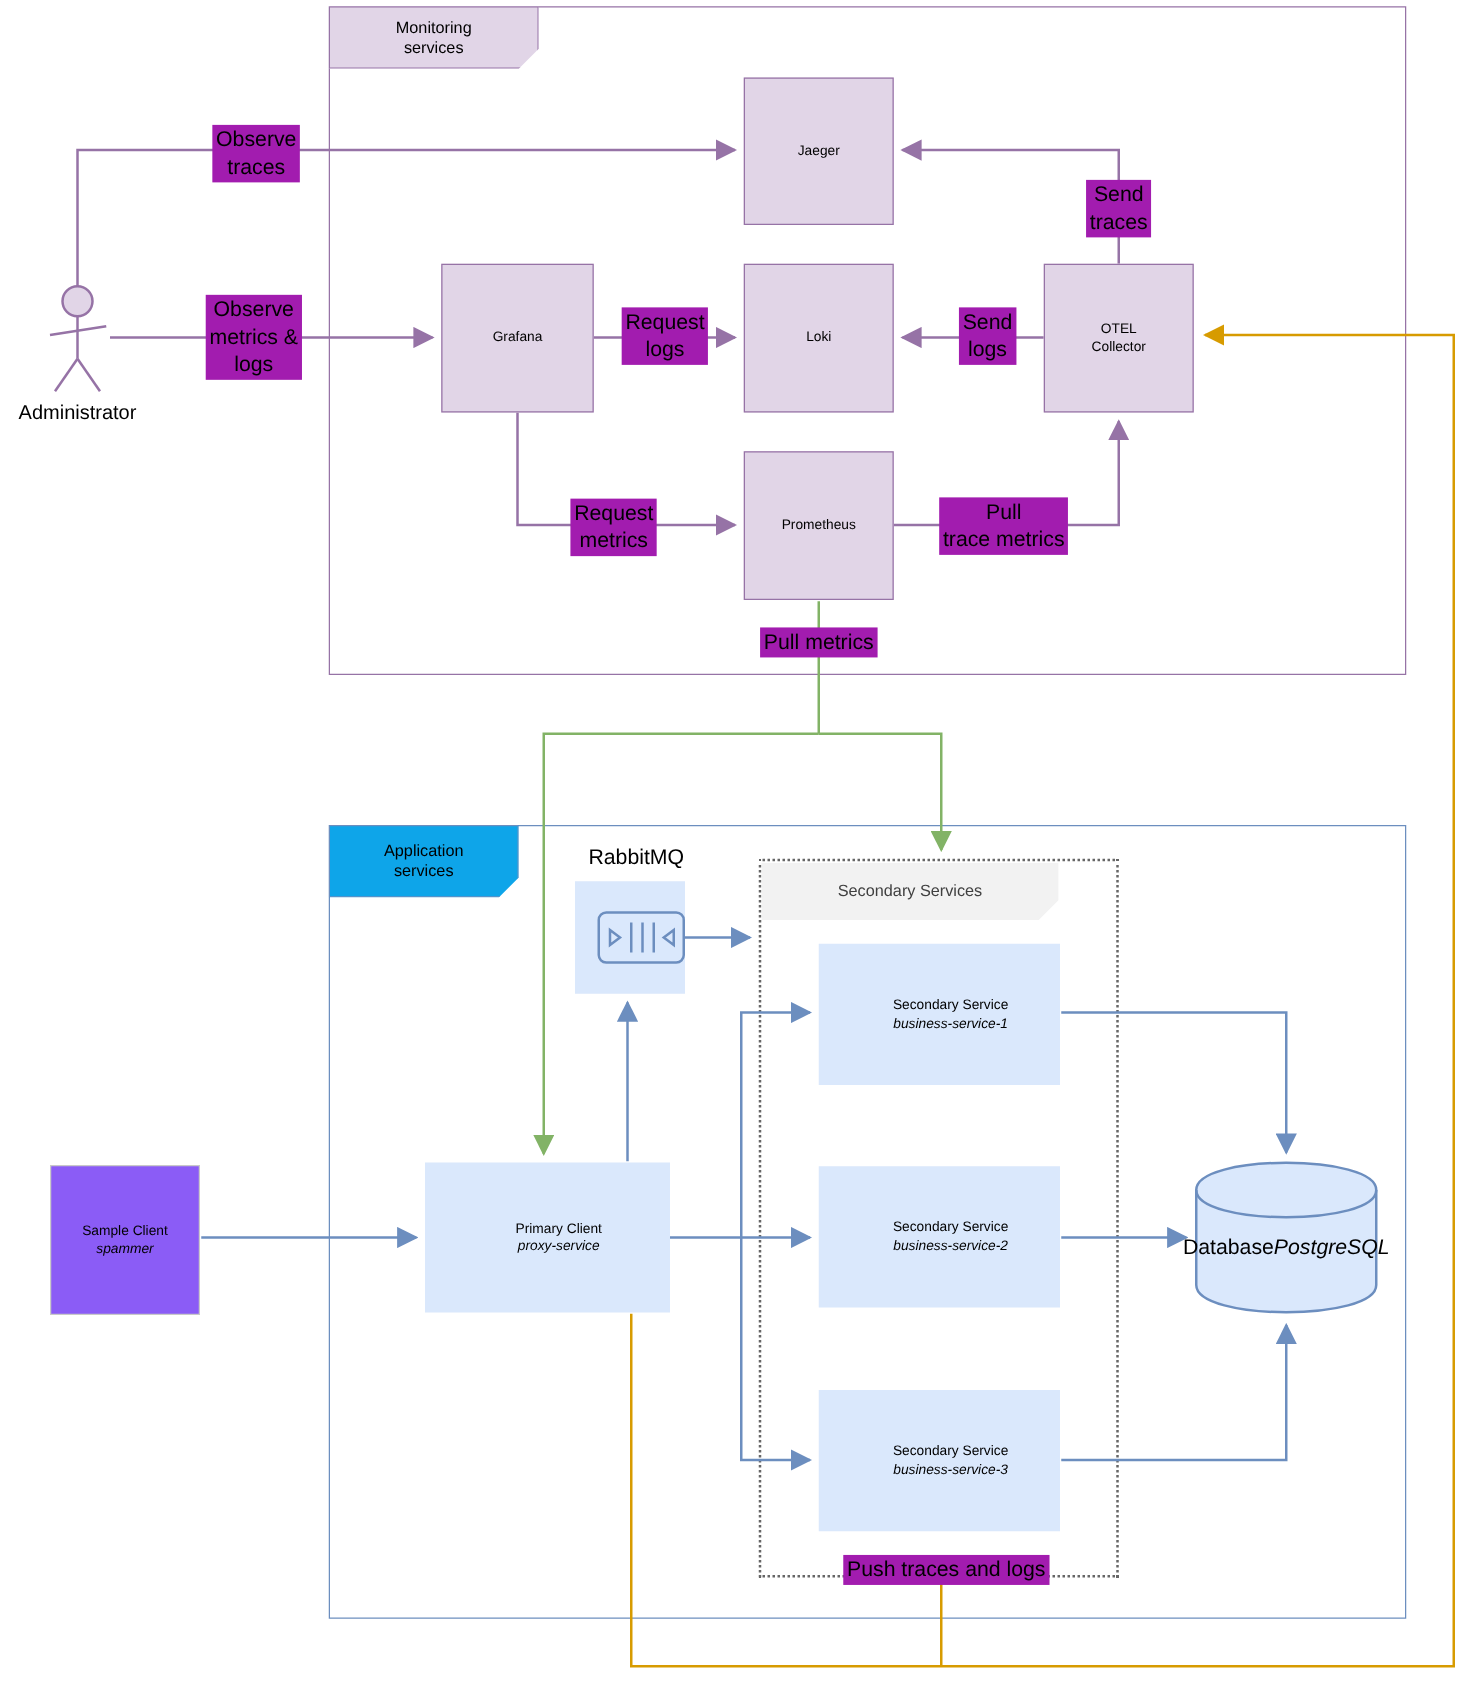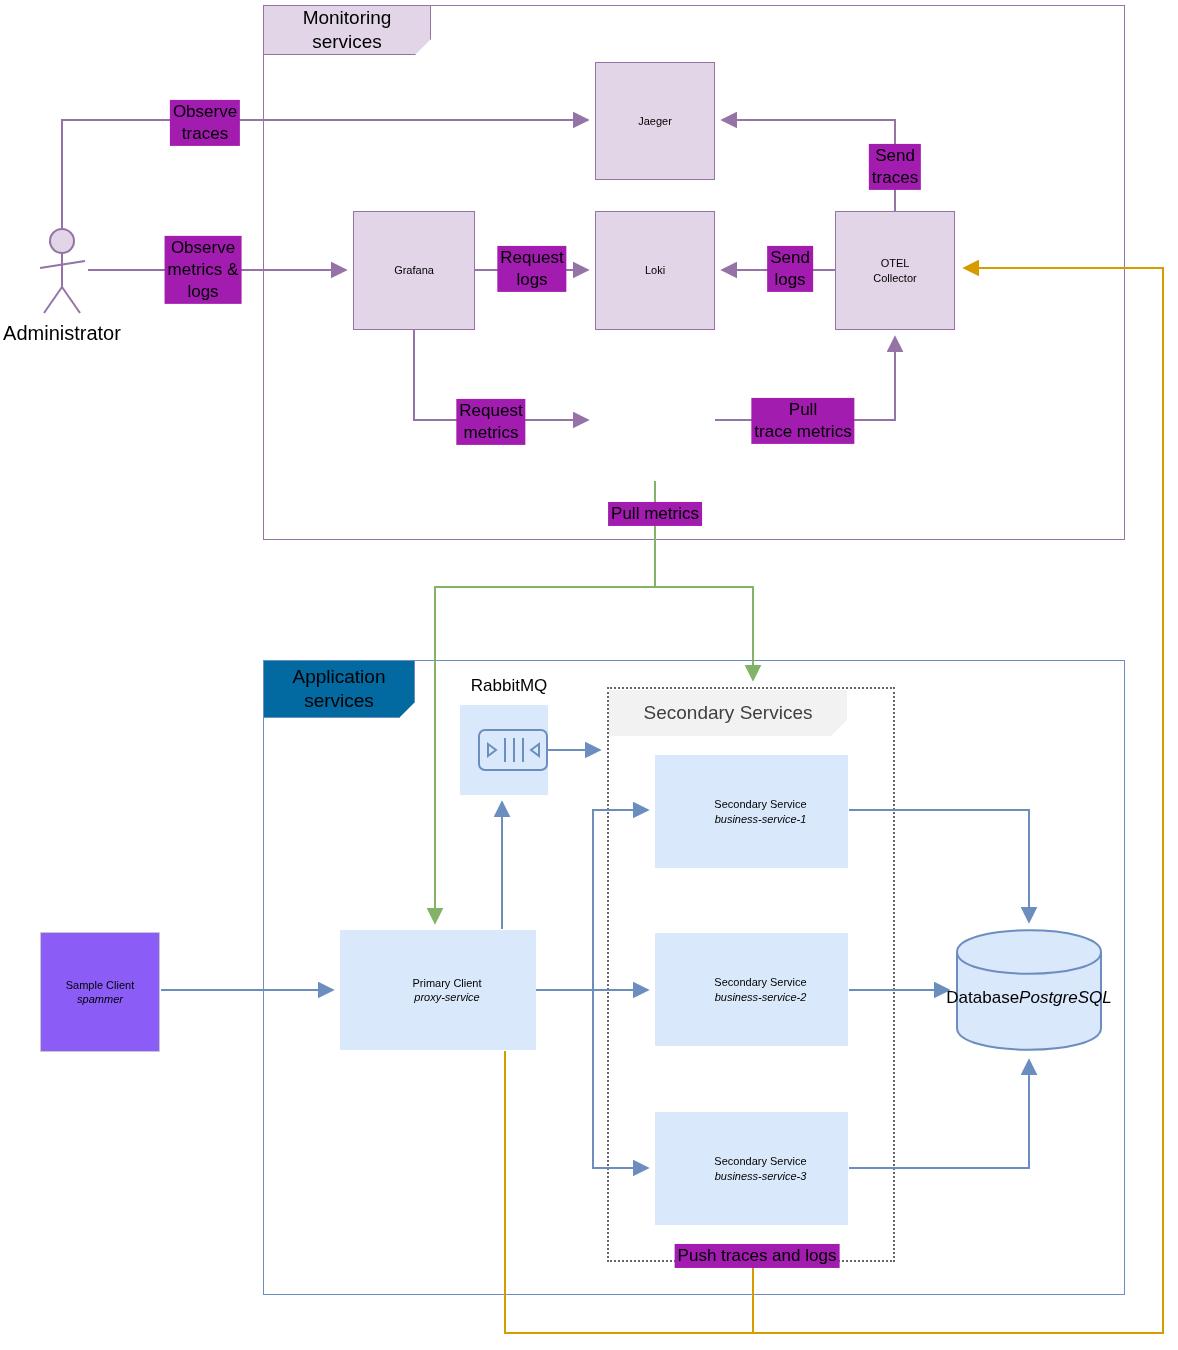--- a/index.html
+++ b/index.html
@@ -12,38 +12,38 @@
   .edges-svg  { z-index:1; }
   .nodes      { z-index:2; }
   .labels     { z-index:3; }
 
   .group-box { position:absolute; background:transparent; }
   .group-box.monitoring  { border:1px solid #9673a6; }
   .group-box.application { border:1px solid #6c8ebf; }
   .group-box.secondary   { border:2px dotted #666666; }
 
   .group-tab { position:absolute; display:flex; align-items:center; justify-content:center;
-               text-align:center; font-size:19px; line-height:1.25; white-space:pre-line;
+               text-align:center; font-size:13px; line-height:1.25; white-space:pre-line;
                clip-path:polygon(0 0,100% 0,100% calc(100% - 16px),calc(100% - 16px) 100%,0 100%); }
   .group-tab.purple { background:#e1d5e7; border:1px solid #9673a6; }
-  .group-tab.blue   { background:#0369a1; border:1px solid #6c8ebf; }
+  .group-tab.blue   { background:#0ea5e9; border:1px solid #6c8ebf; }
   .group-tab.gray   { background:#f2f2f2; color:#404040; }
 
   .node { position:absolute; display:flex; flex-direction:column; align-items:center;
           justify-content:center; text-align:center; font-size:11px; line-height:1.3;
           white-space:pre-line; }
   .purple-node { background:#e1d5e7; border:1px solid #9673a6; }
   .blue-node   { background:#dae8fc;padding-left:18px; }
   .gray-node   { background:#8b5cf6; border:1px solid #c9c9c9; }
   .italic { font-style:italic; }
 
   .edge-label { position:absolute; transform:translate(-50%,-50%); background:#a21caf;
                 padding:1px 3px; text-align:center; font-size:17px; line-height:1.3;
                 white-space:pre-line; }
-  .free-label { position:absolute; text-align:center; font-size:20px; }
+  .free-label { position:absolute; text-align:center; font-size:16px; }
 
   .db-text { position:absolute; display:flex; flex-direction:row; align-items:center;
              justify-content:center; text-align:center; font-size:17px; line-height:1.3; }
 </style>
 </head>
 <body>
 
 <div class="canvas">
 
   <div class="layer containers">
@@ -121,20 +121,21 @@
 services</div>
     <div class="group-tab blue" style="left:263px; top:660px; width:152px; height:58px;">Application
 services</div>
     <div class="group-tab gray" style="left:609px; top:690px; width:238px; height:46px;">Secondary Services</div>
 
     <div class="node purple-node" style="left:595px; top:62px; width:120px; height:118px;">Jaeger</div>
     <div class="node purple-node" style="left:353px; top:211px; width:122px; height:119px;">Grafana</div>
     <div class="node purple-node" style="left:595px; top:211px; width:120px; height:119px;">Loki</div>
     <div class="node purple-node" style="left:835px; top:211px; width:120px; height:119px;">OTEL
 Collector</div>
+    <div class="node purple-node" style="left:595px; top:361px; width:120px; height:119px;">Prometheus</div>
 
     <div class="node blue-node" style="left:460px; top:705px; width:88px; height:90px;">
       <svg width="76" height="50" viewBox="0 0 76 50">
         <rect x="4" y="5" width="68" height="40" rx="6" fill="none" stroke="#6c8ebf" stroke-width="2"></rect>
         <path d="M13 19 L21 25 L13 31 Z" fill="none" stroke="#6c8ebf" stroke-width="2"></path>
         <line x1="30" y1="13" x2="30" y2="37" stroke="#6c8ebf" stroke-width="2"></line>
         <line x1="39" y1="13" x2="39" y2="37" stroke="#6c8ebf" stroke-width="2"></line>
         <line x1="48" y1="13" x2="48" y2="37" stroke="#6c8ebf" stroke-width="2"></line>
         <path d="M64 19 L56 25 L64 31 Z" fill="none" stroke="#6c8ebf" stroke-width="2"></path>
       </svg>

